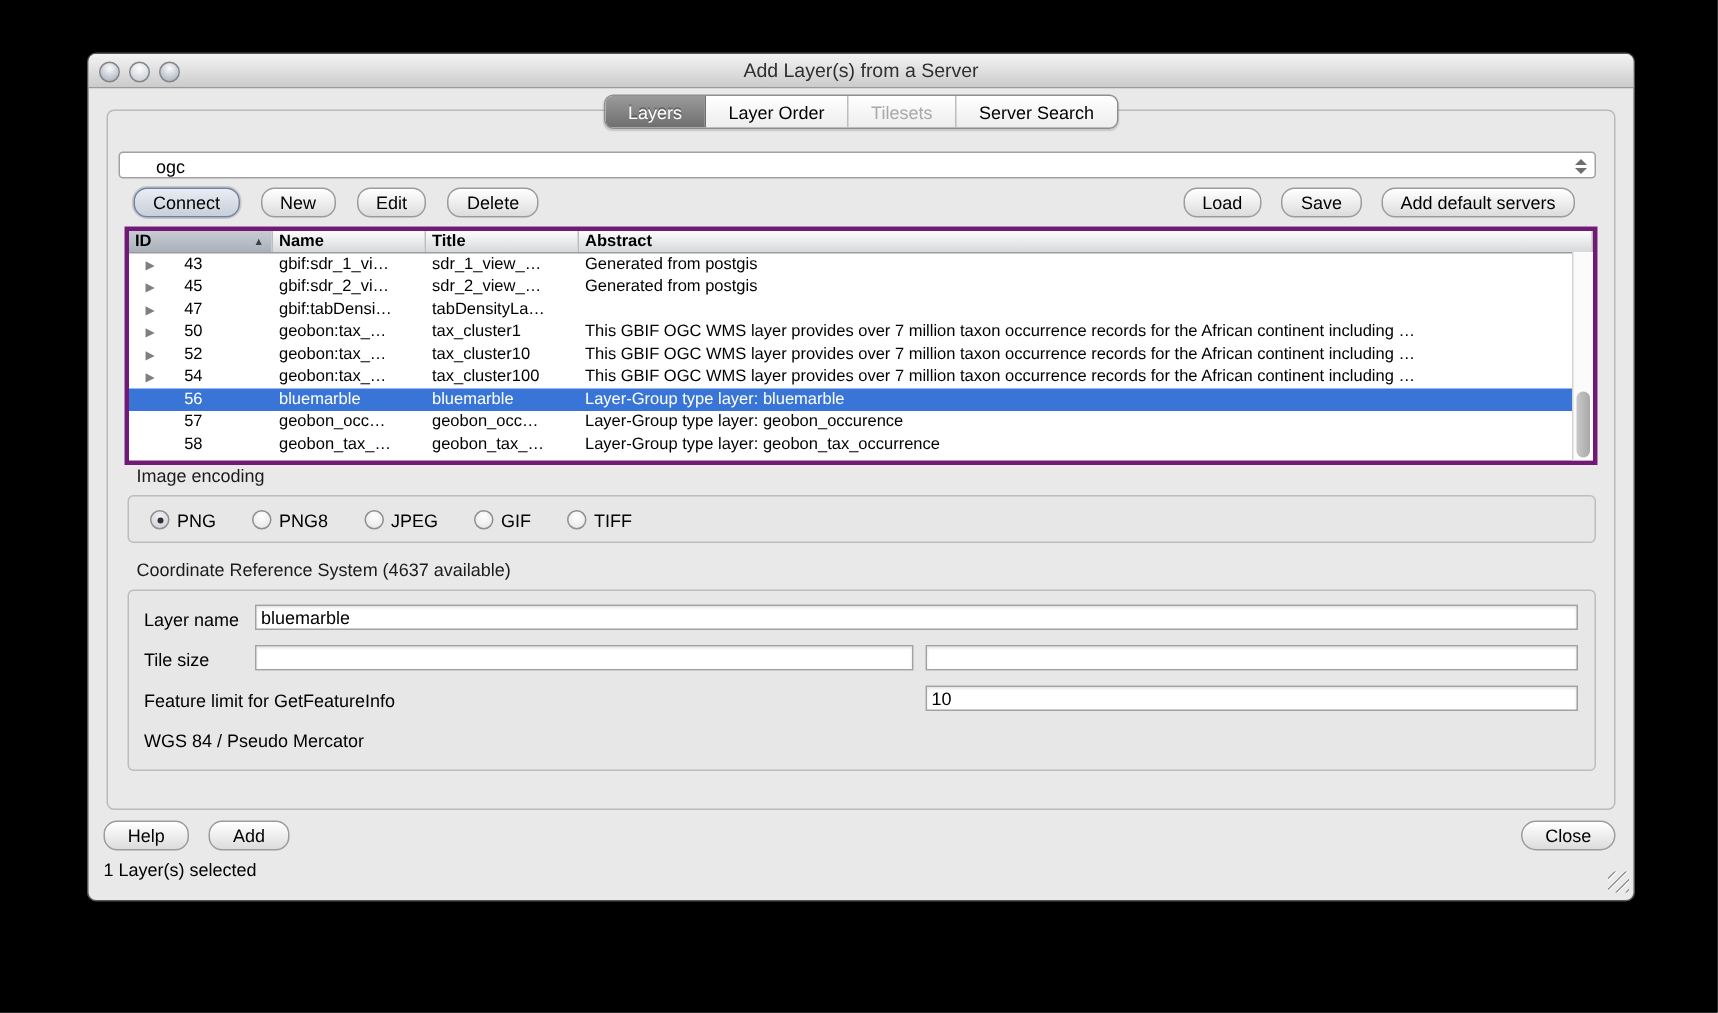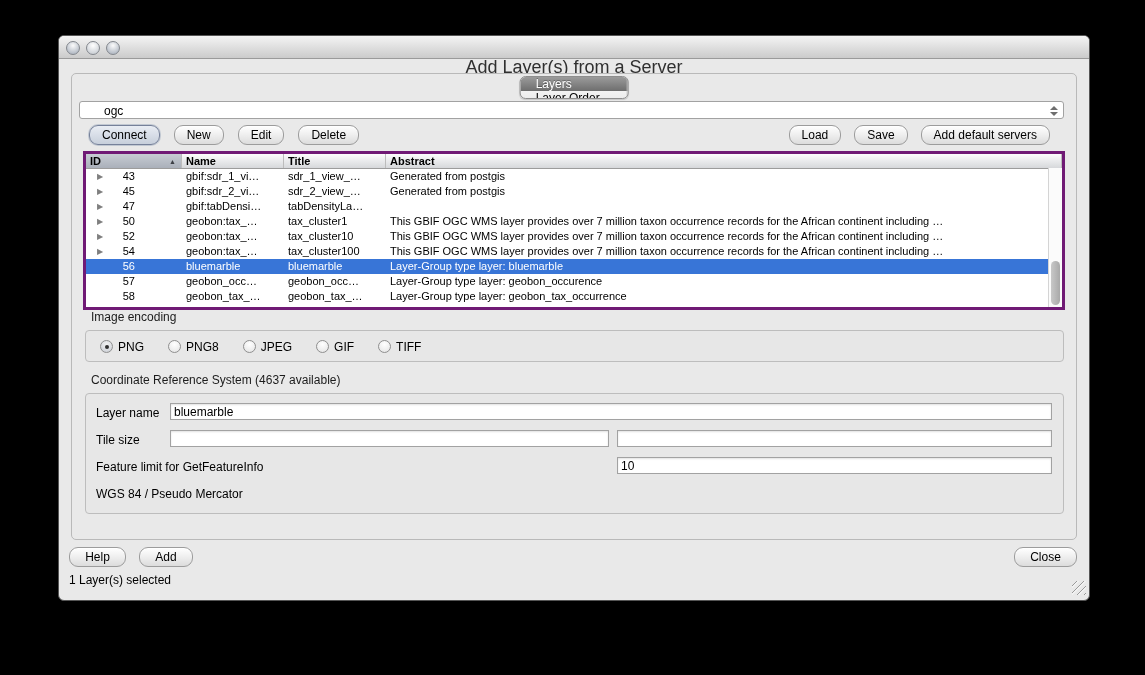--- a/index.html
+++ b/index.html
@@ -5,28 +5,28 @@
   html,body{margin:0;padding:0;background:#000;}
   .stage{position:relative;width:1145px;height:675px;background:#000;overflow:hidden;
          font-family:"Liberation Sans","DejaVu Sans",sans-serif;color:#000;}
   .window{position:absolute;left:58px;top:35px;width:1030px;height:564px;
           background:#e9e9e9;border:1px solid #555;border-radius:6px;
           box-shadow:0 14px 34px rgba(0,0,0,.75);}
   
   .titlebar{position:absolute;left:0;top:0;right:0;height:22px;
             background:linear-gradient(#f4f4f4,#cbcbcb);
             border-bottom:1px solid #9a9a9a;border-radius:5px 5px 0 0;}
-  .title{position:absolute;left:0;right:0;top:21px;text-align:center;font-size:18px;color:#303030;}
+  .title{position:absolute;left:0;right:0;top:3px;text-align:center;font-size:13px;color:#303030;}
   .tl{position:absolute;top:5px;width:12px;height:12px;border-radius:50%;
       border:1px solid #83878d;background:radial-gradient(circle at 50% 30%,#fbfbfb,#b6bdc7 75%);}
   .tl.b1{left:7px}.tl.b2{left:27px;background:radial-gradient(circle at 50% 30%,#ffffff,#cfd3d8 75%)}.tl.b3{left:47px}
   
-  .tabs{position:absolute;top:40px;left:50%;transform:translateX(-50%);display:flex;z-index:5;
+  .tabs{position:absolute;top:27px;left:50%;transform:translateX(-50%);display:flex;z-index:5;
         border:1px solid #8e8e8e;border-radius:6px;overflow:hidden;height:21px;
-        background:linear-gradient(#ffffff,#ededed);box-shadow:0 1px 1px rgba(0,0,0,.15);flex-direction:column;}
+        background:linear-gradient(#ffffff,#ededed);box-shadow:0 1px 1px rgba(0,0,0,.15);}
   .tab{display:flex;align-items:center;padding:0 15px;font-size:12px;border-right:1px solid #bdbdbd;cursor:default;}
   .tab:last-child{border-right:none;}
   .tab.selected{background:linear-gradient(#9b9b9b,#6e6e6e);color:#fff;border-right:1px solid #6e6e6e;text-shadow:0 -1px 0 rgba(0,0,0,.3);}
   .tab.disabled{color:#a9a9a9;}
   
   .frame{position:absolute;left:12px;top:37px;width:1004px;height:465px;
          border:1px solid #b9b9b9;border-radius:5px;background:#e9e9e9;}
   
   .combo{position:absolute;left:20px;top:65px;width:985px;height:18px;background:#fff;
          border:1px solid #a2a2a2;border-radius:3px;font-size:12px;line-height:18px;padding-left:24px;box-sizing:border-box;}
@@ -256,18 +256,18 @@
       <div class="flabel" style="left:10px;top:39px;">Tile size</div>
       <input class="tinput" style="left: 84px; top: 36px; width: 439px;" value="">
       <input class="tinput" style="left: 531px; top: 36px; width: 435px;" value="">
       <div class="flabel" style="left:10px;top:66px;">Feature limit for GetFeatureInfo</div>
       <input class="tinput" style="left: 531px; top: 63px; width: 435px;" value="10">
       <div class="flabel" style="left:10px;top:93px;">WGS 84 / Pseudo Mercator</div>
     </div>
 
     <div class="btn footbtn" style="left:10px;top:511px;width:57px;">Help</div>
     <div class="btn footbtn" style="left:80px;top:511px;width:54px;">Add</div>
-    <div class="btn footbtn" style="left:955px;top:511px;width:63px;">Close</div>
+    <div class="btn footbtn" style="left:955px;top:511px;width:63px;border-radius:10px;">Close</div>
     <div class="status">1 Layer(s) selected</div>
     <div class="grip"></div>
 
   </div>
 </div>
 
 </body></html>

